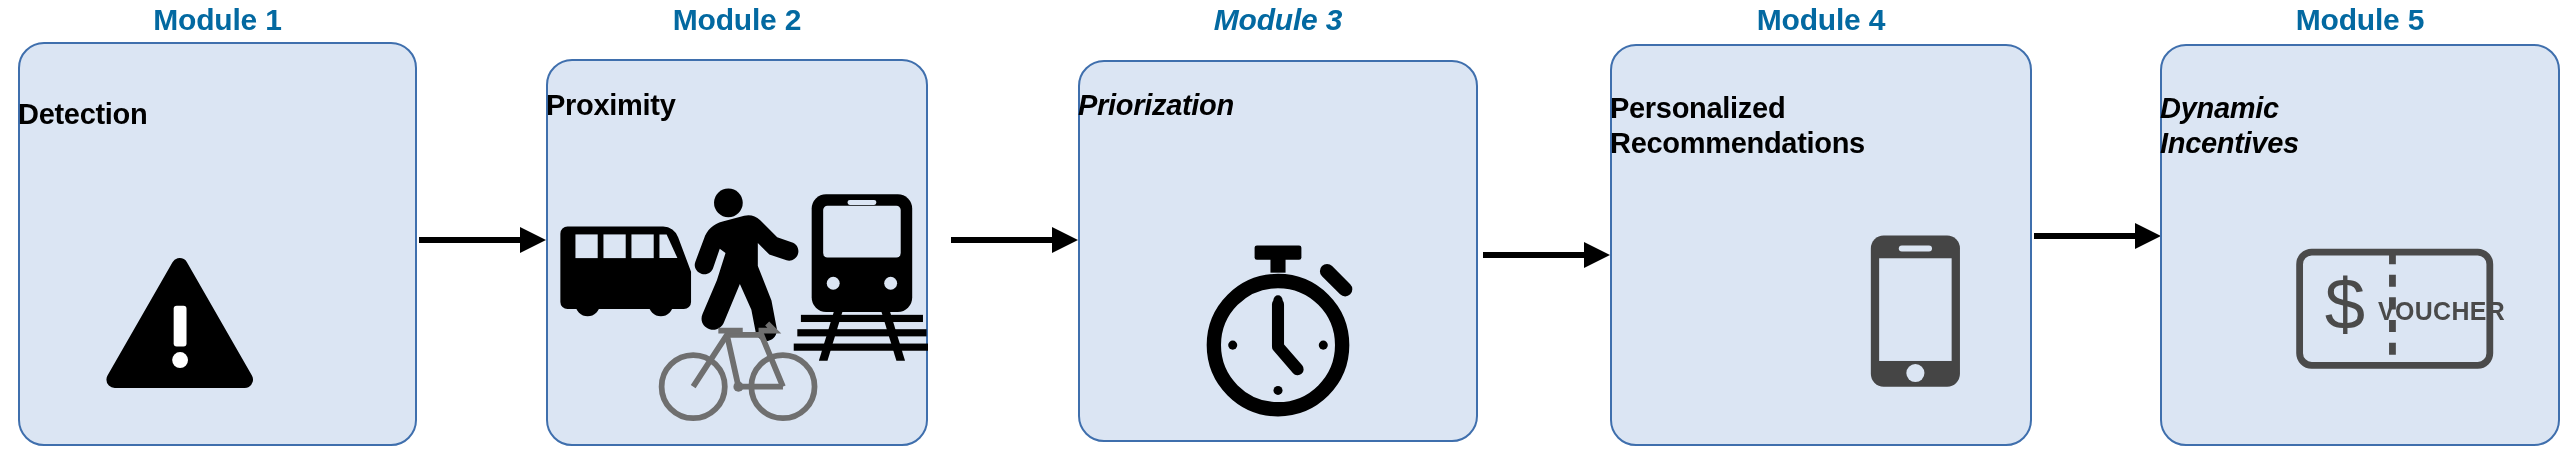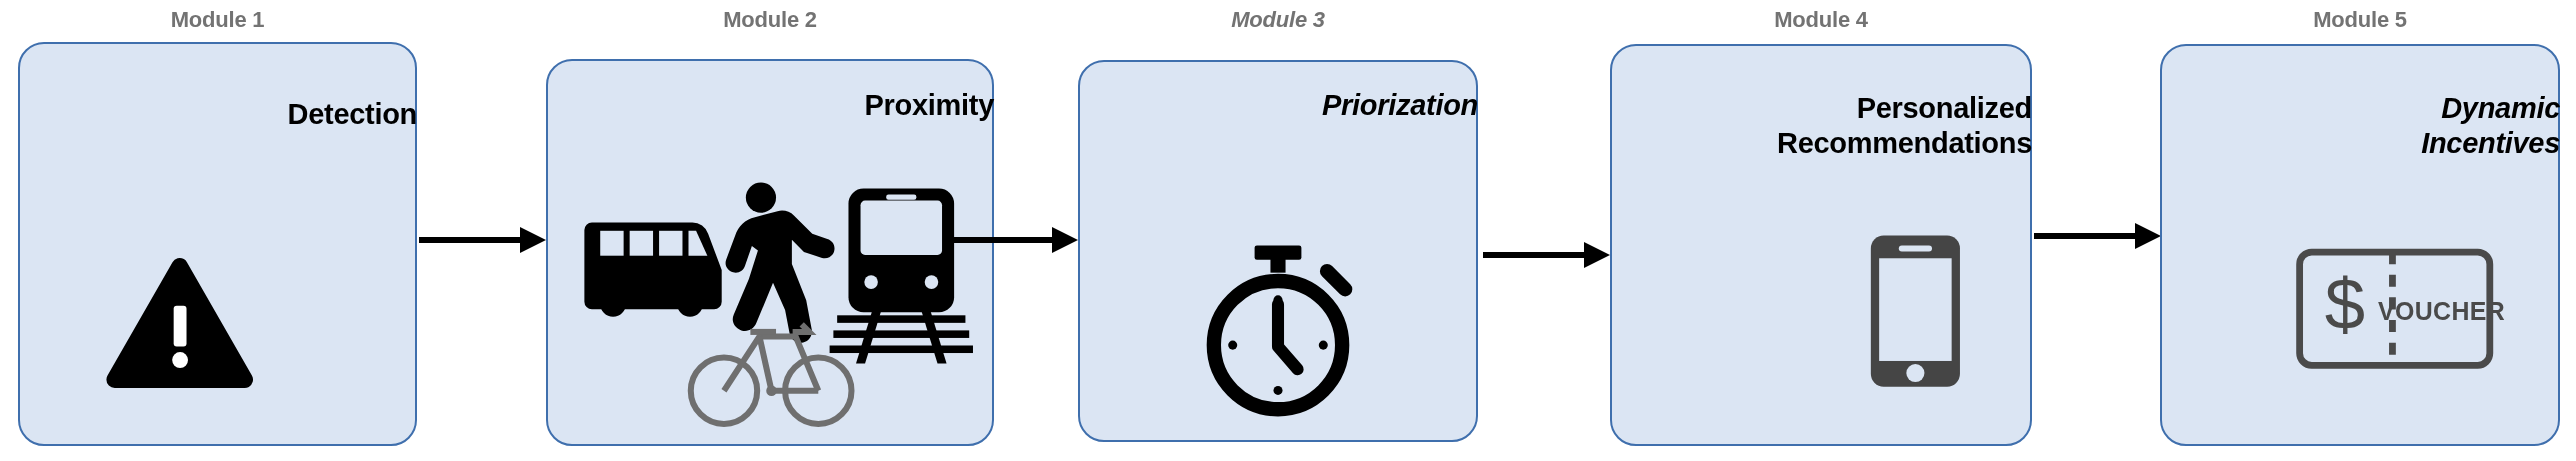--- a/index.html
+++ b/index.html
@@ -25,41 +25,41 @@
     position: absolute;
     top: 0;
     height: 462px;
   }
   .module-title {
     position: absolute;
     top: 1.5px;
     left: 0;
     width: 100%;
     text-align: center;
-    font-size: 22px;
+    font-size: 30px;
     font-weight: bold;
-    color: #737373;
+    color: #0369a1;
     letter-spacing: -0.2px;
     line-height: 36px;
     white-space: nowrap;
   }
   .module-box {
     position: absolute;
     left: 0;
     width: 100%;
     background: #dbe5f3;
     border: 2.3px solid #3f6fad;
     border-radius: 26px;
     box-sizing: border-box;
   }
   .module-label {
     position: absolute;
     left: 0;
     width: 100%;
-    text-align: right;
+    text-align: left;
     font-size: 29px;
     font-weight: bold;
     color: #000000;
     line-height: 35px;
     letter-spacing: -0.3px;
   }
   .module-label .l2 { display: block; }
 
   .icon-area {
     position: absolute;
@@ -107,21 +107,21 @@
         <circle cx="214.5" cy="176" r="10.5" fill="#ffffff"></circle>
       </svg>
     </div>
   </div>
 
   <div class="arrow" style="left:419px; top:240px; width:127px;">
     <div class="shaft" style="width:103px;"></div>
     <div class="head" style="left:101px;"></div>
   </div>
 
-  <div class="module" style="left:546px; width:448px;text-decoration:underline;">
+  <div class="module" style="left:546px; width:382px;text-decoration:underline;">
     <div class="module-title">Module 2</div>
     <div class="module-box" style="top:59px; height:387px;"></div>
     <div class="module-label" style="top:88px;">
       <span>Proximity</span>
     </div>
 
     <div class="icon-area" style="top:181px; height:249px;">
       <svg width="100%" height="249" viewBox="0 0 532 330">
 
         <g fill="#000000">

